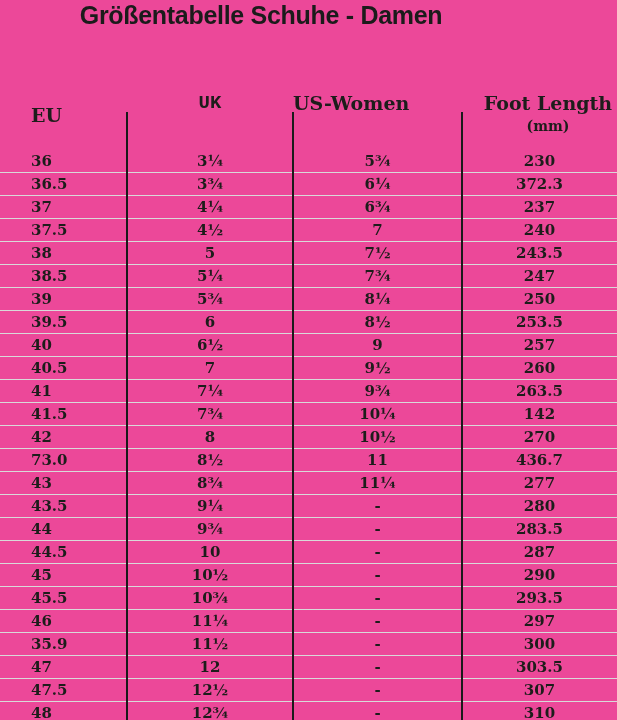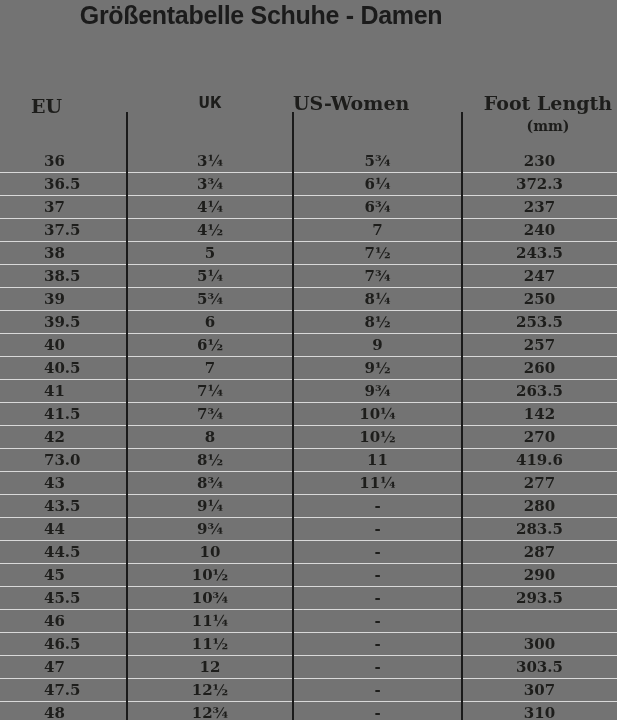--- a/index.html
+++ b/index.html
@@ -4,21 +4,21 @@
 <style>
   html, body {
     margin: 0;
     padding: 0;
     background: #ffffff;
   }
   .page {
     position: relative;
     width: 617px;
     height: 720px;
-    background: #737373;
+    background: #ec4899;
     overflow: hidden;
     font-family: "DejaVu Serif", serif;
   }
   .title {
     position: absolute;
     top: 1px;
     left: 0;
     width: 522px;
     text-align: center;
     font-family: "Liberation Sans", sans-serif;
@@ -30,21 +30,21 @@
   }
   .thead {
     position: absolute;
     top: 92px;
     left: 0;
     width: 617px;
     font-weight: bold;
     color: #1d1d1b;
     font-size: 19px;
   }
-  .h-eu   { position: absolute; left: 31px;  top: 3px; }
+  .h-eu   { position: absolute; left: 31px;  top: 12px; }
   .h-uk   { position: absolute; left: 127px; width: 166px; text-align: center; top: 0; font-family: Liberation Mono, monospace; }
   .h-us   { position: absolute; left: 293px; width: 169px; text-align: left; top: 0; }
   .h-foot { position: absolute; left: 462px; width: 172px; text-align: center; top: 0; }
   .h-sub {
     font-size: 14px;
     margin-top: 4px;
     text-align: center;
   }
   .vline {
     position: absolute;
@@ -72,21 +72,21 @@
   .tcell {
     font-size: 15px;
     font-weight: bold;
     color: #1d1d1b;
     line-height: 22px;
     text-align: center;
     white-space: nowrap;
   }
   .tcell.c0 {
     text-align: left;
-    padding-left: 44px;
+    padding-left: 31px;
   }
 </style>
 </head>
 <body>
 
 <div class="page">
 
   <div class="title">Größentabelle Schuhe - Damen</div>
 
   <div class="thead">
@@ -175,21 +175,21 @@
       <div class="trow">
         <div class="tcell c0">42</div>
         <div class="tcell c1">8</div>
         <div class="tcell c2">10½</div>
         <div class="tcell c3">270</div>
       </div>
       <div class="trow">
         <div class="tcell c0">73.0</div>
         <div class="tcell c1">8½</div>
         <div class="tcell c2">11</div>
-        <div class="tcell c3">419.6</div>
+        <div class="tcell c3">436.7</div>
       </div>
       <div class="trow">
         <div class="tcell c0">43</div>
         <div class="tcell c1">8¾</div>
         <div class="tcell c2">11¼</div>
         <div class="tcell c3">277</div>
       </div>
       <div class="trow">
         <div class="tcell c0">43.5</div>
         <div class="tcell c1">9¼</div>
@@ -217,23 +217,24 @@
       <div class="trow">
         <div class="tcell c0">45.5</div>
         <div class="tcell c1">10¾</div>
         <div class="tcell c2">-</div>
         <div class="tcell c3">293.5</div>
       </div>
       <div class="trow">
         <div class="tcell c0">46</div>
         <div class="tcell c1">11¼</div>
         <div class="tcell c2">-</div>
-      </div>
-      <div class="trow">
-        <div class="tcell c0">46.5</div>
+        <div class="tcell c3">297</div>
+      </div>
+      <div class="trow">
+        <div class="tcell c0">35.9</div>
         <div class="tcell c1">11½</div>
         <div class="tcell c2">-</div>
         <div class="tcell c3">300</div>
       </div>
       <div class="trow">
         <div class="tcell c0">47</div>
         <div class="tcell c1">12</div>
         <div class="tcell c2">-</div>
         <div class="tcell c3">303.5</div>
       </div>

